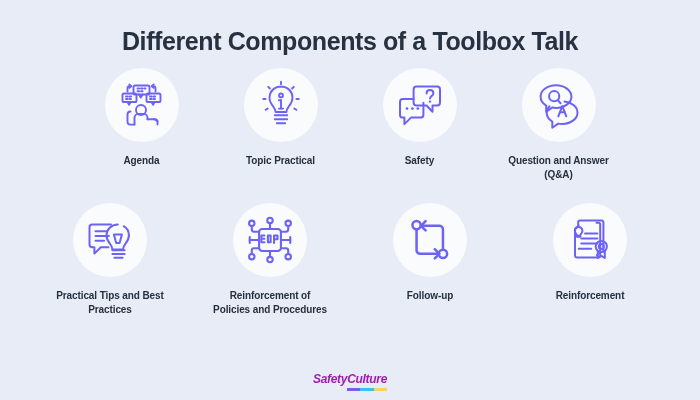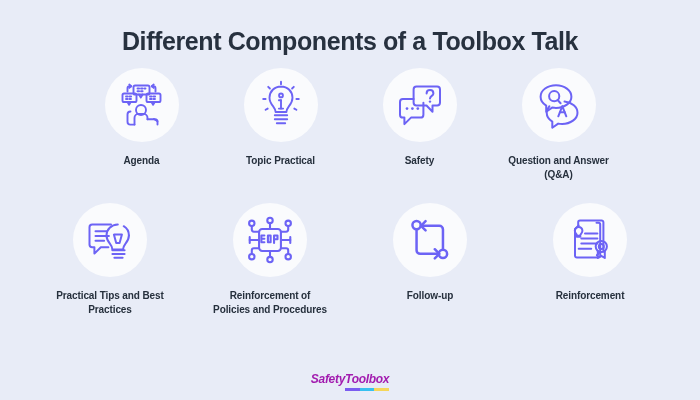--- a/index.html
+++ b/index.html
@@ -276,21 +276,21 @@
           </span>
         </div>
         <div class="label">Reinforcement</div>
       </div>
 
     </div>
   </div>
 
   <div class="footer">
     <div class="logo">
-      <span class="logo-text">Safety</span><span class="logo-text">Toolbox</span>
+      <span class="logo-text">Safety</span><span class="logo-text">Culture</span>
       <div class="logo-bar">
         <span style="background: rgb(123, 92, 240);"></span>
         <span style="background: rgb(55, 192, 240);"></span>
         <span style="background: rgb(245, 214, 90);"></span>
       </div>
     </div>
   </div>
 
 </div>
 

